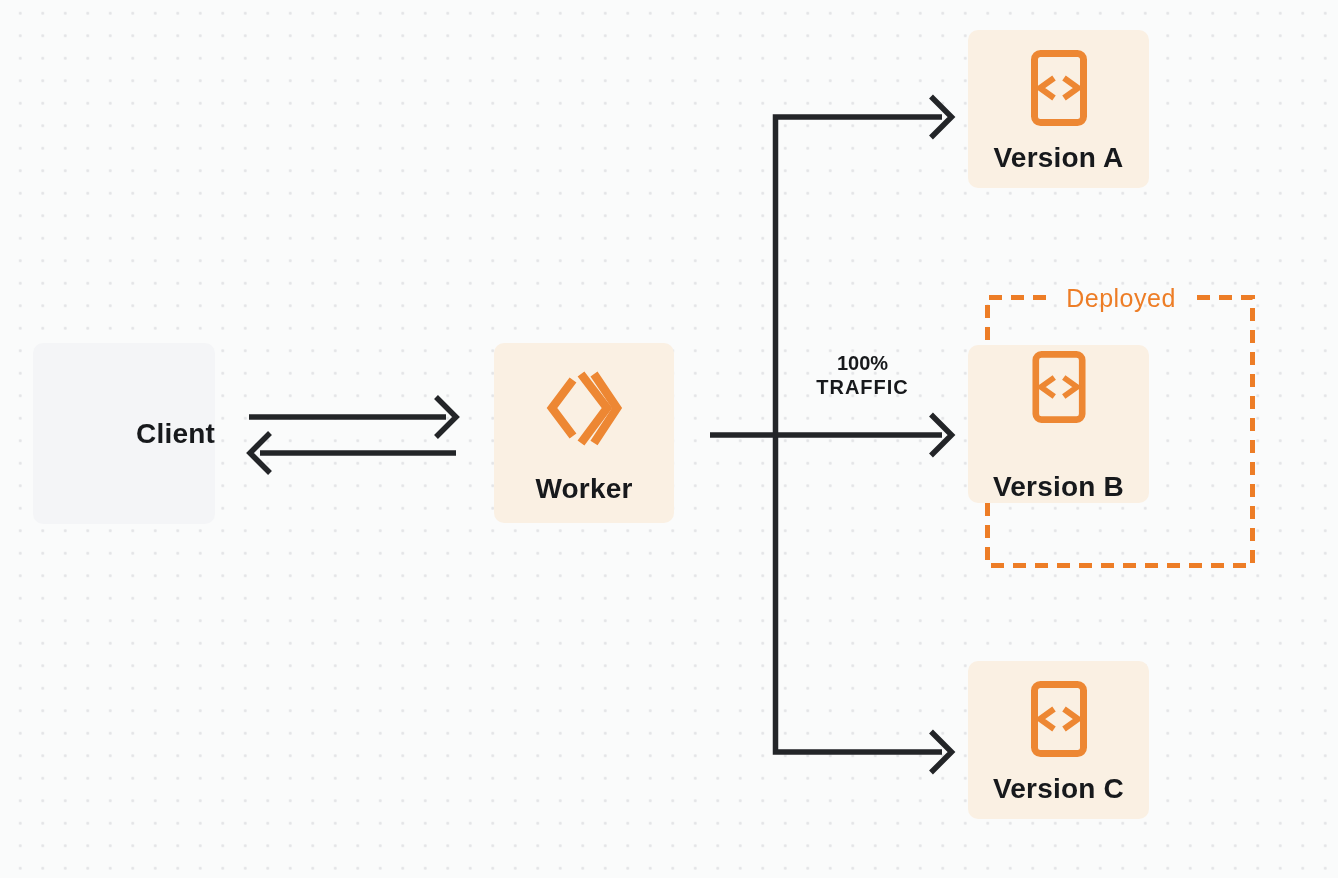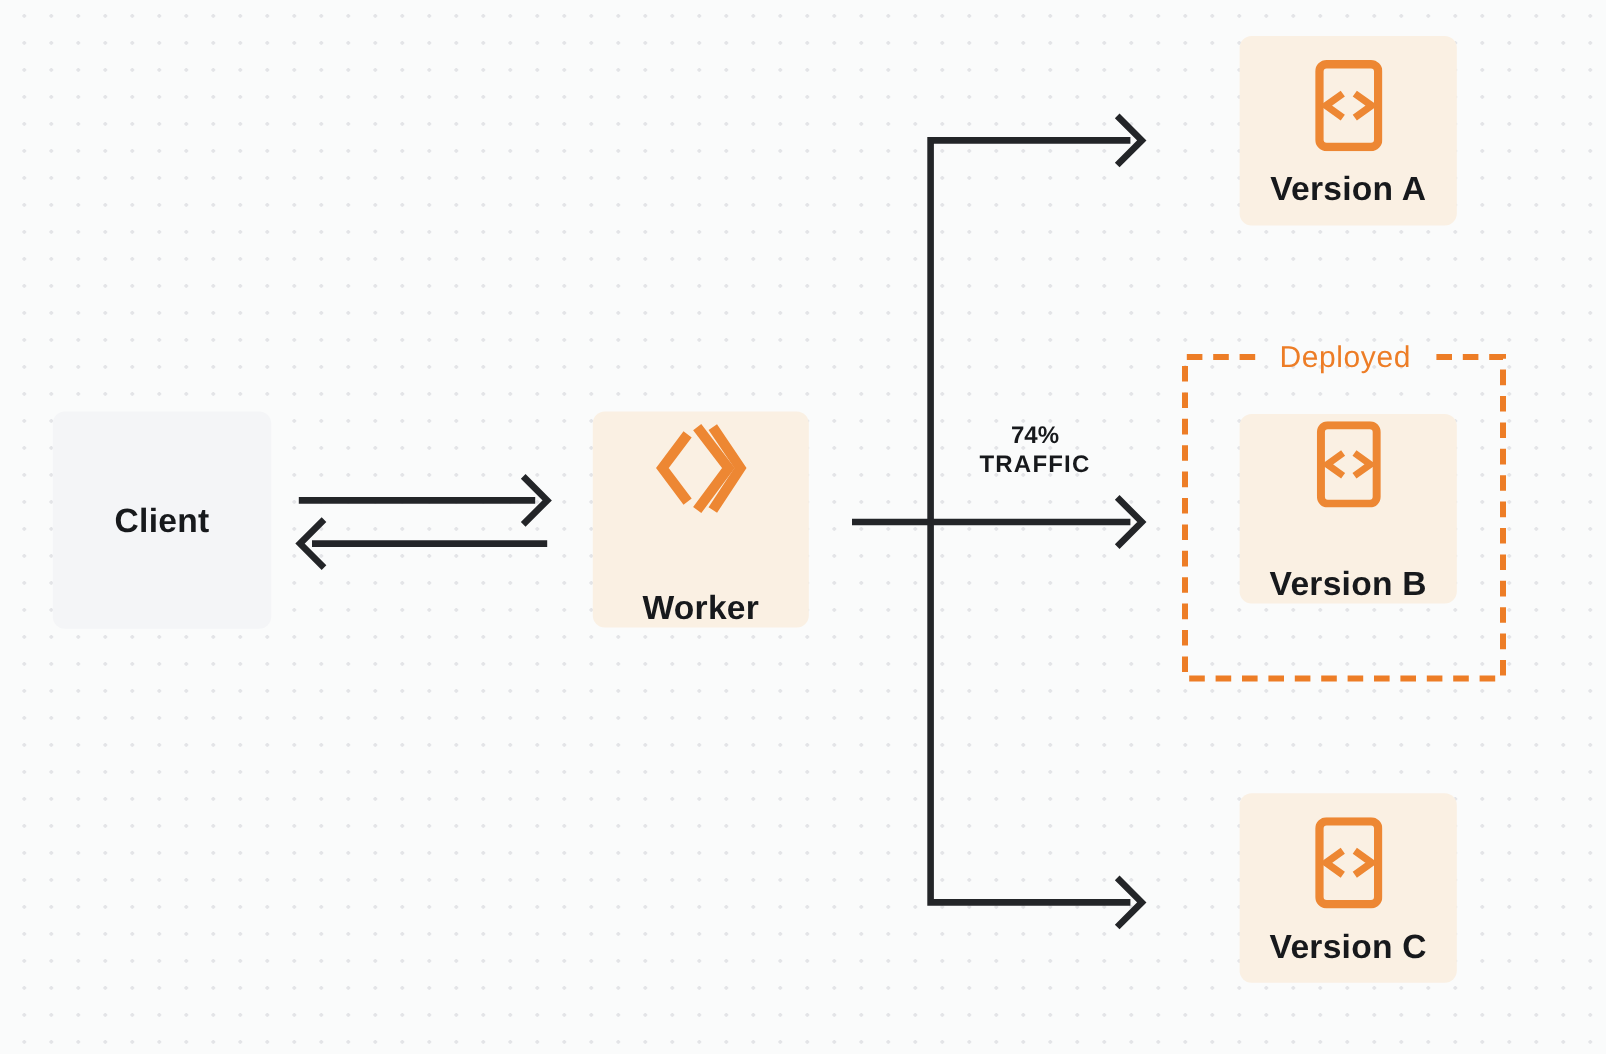--- a/index.html
+++ b/index.html
@@ -46,34 +46,34 @@
     box-sizing: border-box;
   }
   .node-label {
     font-size: 28px;
     font-weight: 700;
     color: #17191c;
     letter-spacing: 0.2px;
     white-space: nowrap;
   }
   .client-node {
-    left: 44px; top: 343px;
+    left: 33px; top: 343px;
     width: 182px; height: 181px;
     background: #f4f5f7;
+    align-items: flex-end;
   }
   .worker-node {
     left: 494px; top: 343px;
     width: 180px; height: 180px;
     background: #faf0e3;
     gap: 24px;
     padding-top: 8px;
-    justify-content: space-between;
   }
   .version-node {
-    left: 1033px;
+    left: 968px;
     width: 181px; height: 158px;
     background: #faf0e3;
     gap: 16px;
     padding-top: 6px;
   }
   .version-a { top: 30px; }
   .version-b { top: 345px; gap: 48px; }
   .version-c { top: 661px; justify-content: center; }
   .icon-svg { display: block; }
   .deployed-label {
@@ -173,17 +173,17 @@
       <rect x="3.5" y="3.5" width="49" height="69" rx="6" fill="none" stroke="#ed8733" stroke-width="7"></rect>
       <polyline points="23,28 9,38 23,48" fill="none" stroke="#ed8733" stroke-width="6" stroke-linejoin="miter"></polyline>
       <polyline points="33,28 47,38 33,48" fill="none" stroke="#ed8733" stroke-width="6" stroke-linejoin="miter"></polyline>
     </svg>
     <span class="node-label">Version C</span>
   </div>
 
   <div class="deployed-label">Deployed</div>
 
   <div class="traffic-label">
-    <div class="traffic-line1">74%</div>
+    <div class="traffic-line1">100%</div>
     <div class="traffic-line2">TRAFFIC</div>
   </div>
 
 </div>
 
 </body></html>

